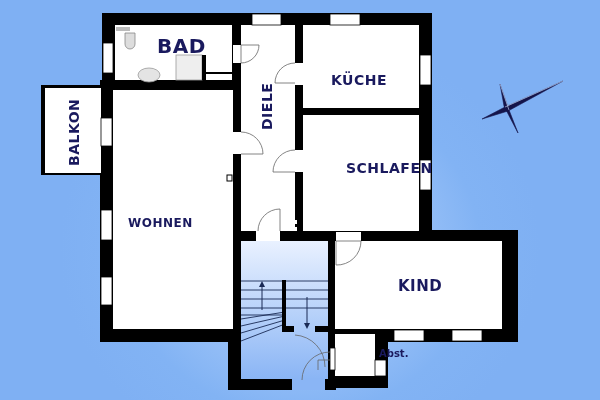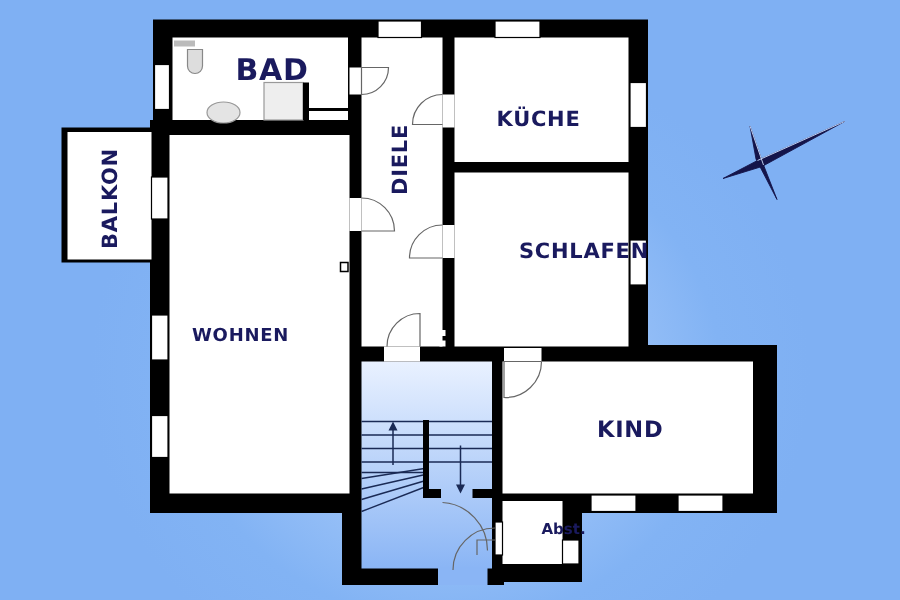--- a/index.html
+++ b/index.html
@@ -140,21 +140,21 @@
   </g>
 </svg>
 
 <div class="label" style="left:157px;top:34px;font-size:20px;">BAD</div>
 <div class="label" style="left:331px;top:72px;font-size:14px;">KÜCHE</div>
 <div class="label" style="left:242px;top:97px;font-size:14px;transform:rotate(-90deg);transform-origin:left top;top:130px;left:259px;">DIELE</div>
 <div class="label" style="font-size:14px;transform:rotate(-90deg);transform-origin:left top;left:66px;top:166px;">BALKON</div>
 <div class="label" style="left:128px;top:200px;font-size:12px;margin-top:16px;">WOHNEN</div>
 <div class="label" style="left:313px;top:160px;font-size:14px;margin-left:33px;">SCHLAFEN</div>
 <div class="label" style="left:398px;top:277px;font-size:15px;">KIND</div>
-<div class="label" style="left:337px;top:348px;font-size:10px;letter-spacing:0;padding-left:24px;">Abst.</div>
+<div class="label" style="left:355px;top:348px;font-size:10px;letter-spacing:0;padding-left:24px;">Abst.</div>
 
 <svg class="compass" width="90" height="60" viewBox="0 0 90 60">
   <g fill="#14144a" stroke="#14144a" stroke-width="0.6">
     <polygon points="4,41 27,29 30,33"></polygon>
     <polygon points="85,3 30,33 27,29"></polygon>
     <polygon points="22,6 26,28 31,32"></polygon>
     <polygon points="40,55 31,32 26,28"></polygon>
   </g>
   <line x1="27" y1="29" x2="85" y2="3" stroke="#cfe0ff" stroke-width="0.6"></line>
   <line x1="22" y1="6" x2="31" y2="32" stroke="#cfe0ff" stroke-width="0.6"></line>

